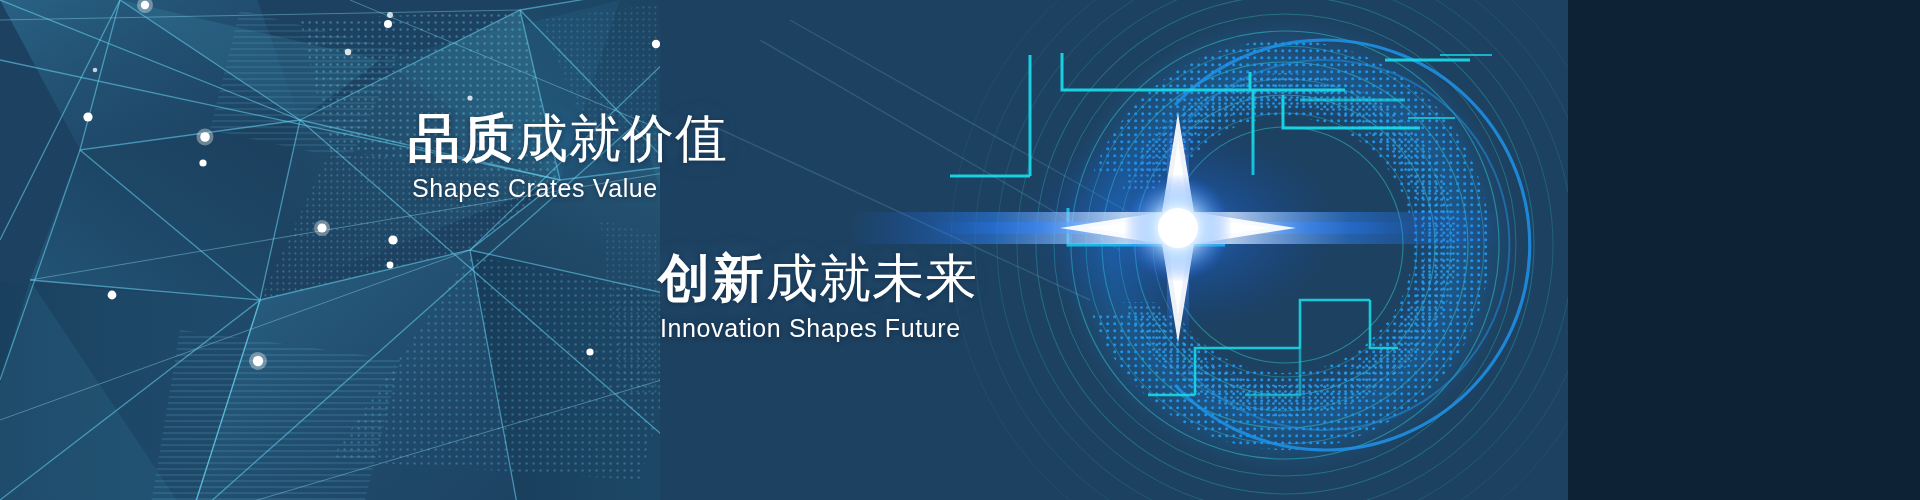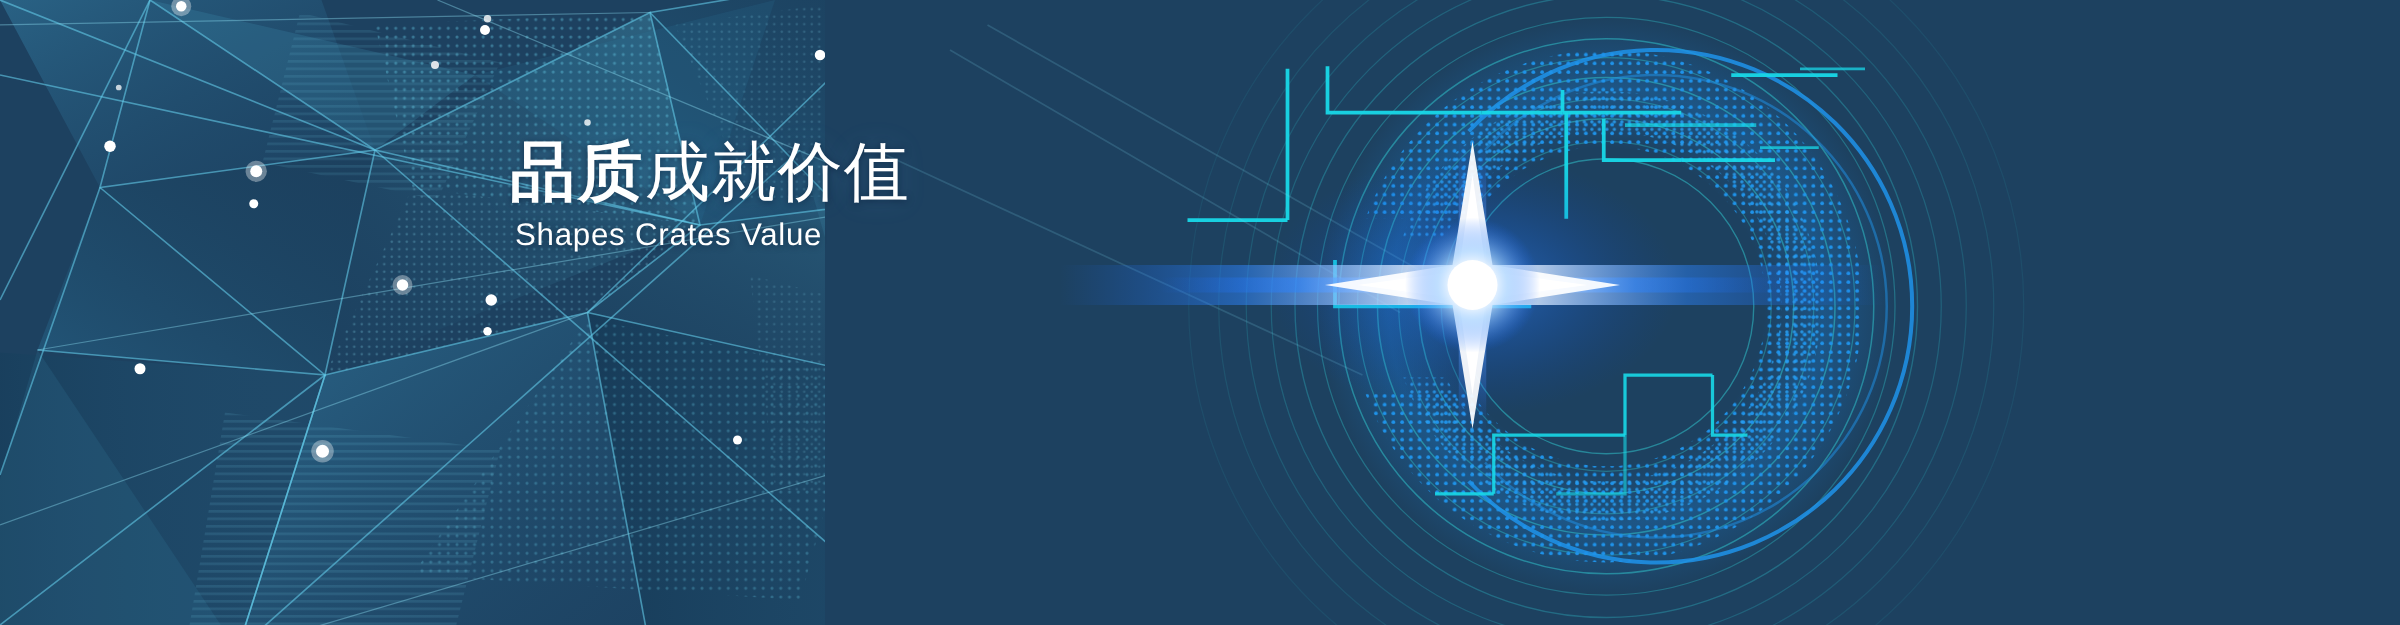--- a/index.html
+++ b/index.html
@@ -1,17 +1,17 @@
 <!DOCTYPE html>
 <html><head>
 <meta charset="utf-8">
 <style>
   html,body{margin:0;padding:0;background:#0d2235;}
   #banner{
-    position:relative;width:1920px;height:500px;overflow:hidden;
+    position:relative;width:1568px;height:500px;overflow:hidden;
     font-family:"Liberation Sans","DejaVu Sans",sans-serif;
     background:
       radial-gradient(120% 150% at 26% 58%, rgba(53,123,176,.95) 0%, rgba(41,98,144,.55) 38%, rgba(26,58,82,0) 72%),
       radial-gradient(90% 120% at 86% 50%, rgba(35,82,118,.85) 0%, rgba(24,52,74,.6) 45%, rgba(20,44,64,0) 78%),
       linear-gradient(100deg,#1b3d58 0%,#24567c 22%,#2d6a9c 40%,#256램 55%,#1f4869 74%,#173449 100%);
     background-color:#1d4160;
   }
   #banner .layer{position:absolute;inset:0;}
   svg{display:block;}
   
@@ -292,14 +292,20 @@
     </svg>
   </div>
 
   <div class="textwrap tw-quality">
     <h2 class="headline">
       <span class="hl-strong">品质</span><span class="hl-light">成就价值</span>
     </h2>
     <p class="subline">Shapes Crates Value</p>
   </div>
 
+  <div class="textwrap tw-innovation">
+    <h2 class="headline">
+      <span class="hl-strong">创新</span><span class="hl-light">成就未来</span>
+    </h2>
+    <p class="subline">Innovation Shapes Future</p>
+  </div>
 
 </div>
 
 </body></html>

